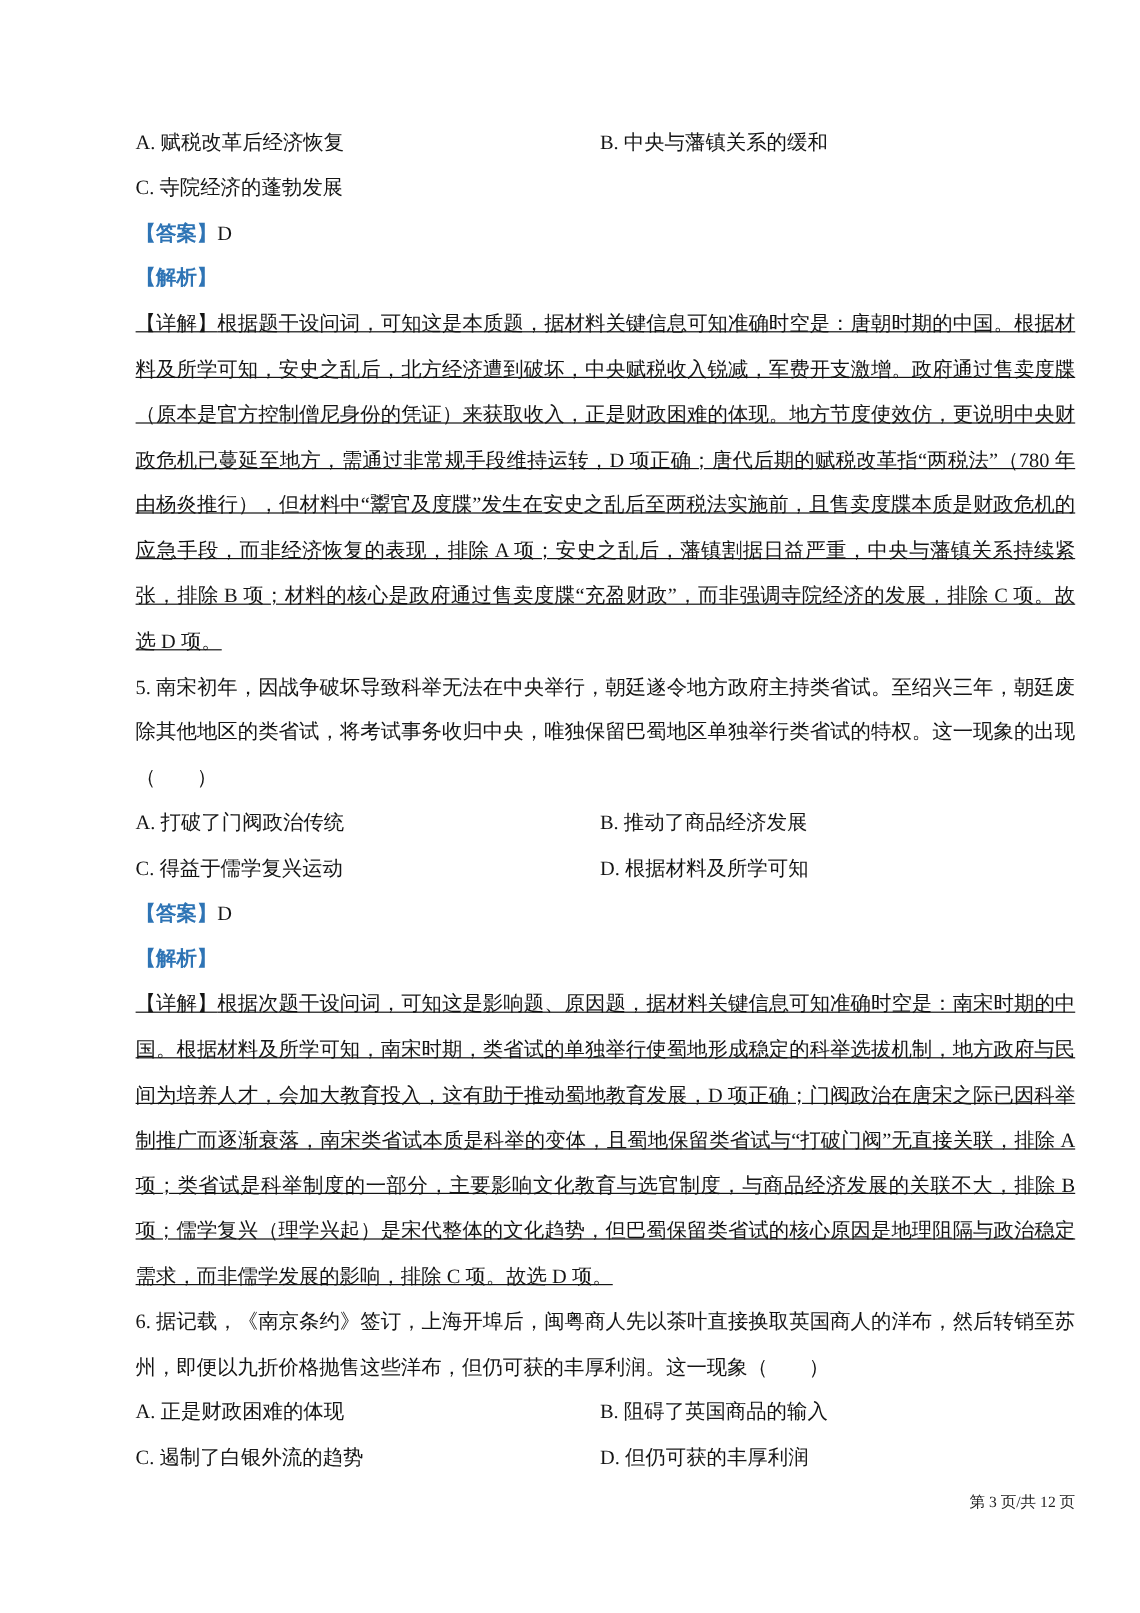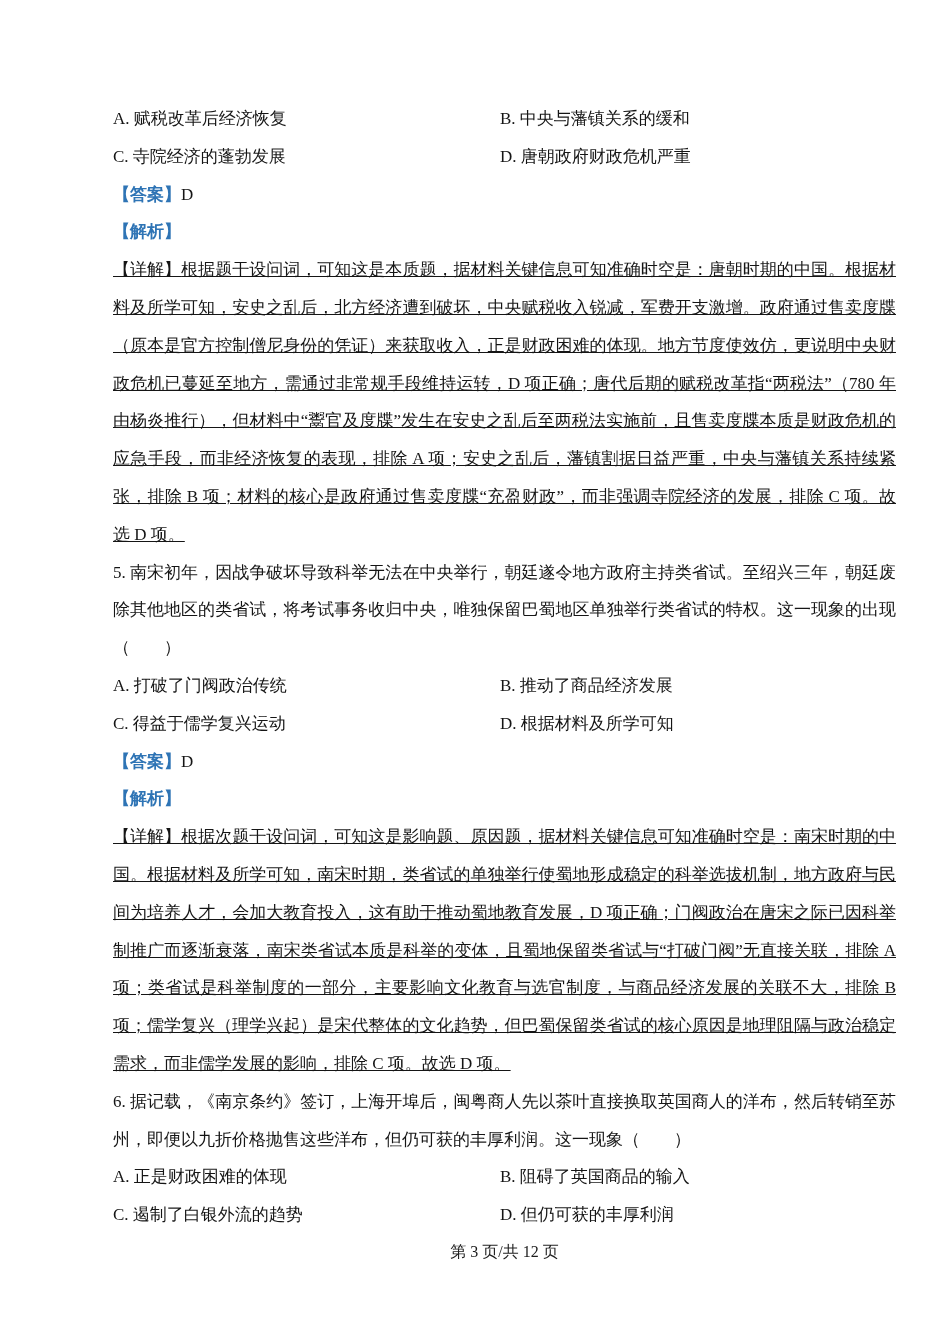--- a/index.html
+++ b/index.html
@@ -28,40 +28,39 @@
   .opt { white-space: nowrap; }
   .line { margin: 0; }
   .para {
     margin: 0;
     text-align: justify;
     text-decoration: underline;
   }
   .blue { color: var(--label-blue, #2E74B5); font-weight: bold; }
   .stem { margin: 0; text-align: justify; }
   .footer {
-    text-align: center;
-    font-size: 16px;
+    text-align: right;
+    font-size: 13px;
     line-height: 28px;
     margin-top: 4px;
     color: #1c1c1c;
   }
 </style>
 </head>
 <body>
 
 <div class="page">
 
   <section>
     <div class="opt-row">
       <span class="opt">A. 赋税改革后经济恢复</span>
       <span class="opt">B. 中央与藩镇关系的缓和</span>
     </div>
     <div class="opt-row">
       <span class="opt">C. 寺院经济的蓬勃发展</span>
-      <span class="opt">D. 唐朝政府财政危机严重</span>
     </div>
     <div class="line">
       <span class="blue">【答案】</span><span>D</span>
     </div>
     <div class="line">
       <span class="blue">【解析】</span>
     </div>
     <p class="para">
       <span>【详解】</span><span>根据题干设问词，可知这是本质题，据材料关键信息可知准确时空是：唐朝时期的中国。根据材料及所学可知，安史之乱后，北方经济遭到破坏，中央赋税收入锐减，军费开支激增。政府通过售卖度牒（原本是官方控制僧尼身份的凭证）来获取收入，正是财政困难的体现。地方节度使效仿，更说明中央财政危机已蔓延至地方，需通过非常规手段维持运转，D 项正确；唐代后期的赋税改革指“两税法”（780 年由杨炎推行），但材料中“鬻官及度牒”发生在安史之乱后至两税法实施前，且售卖度牒本质是财政危机的应急手段，而非经济恢复的表现，排除 A 项；安史之乱后，藩镇割据日益严重，中央与藩镇关系持续紧张，排除 B 项；材料的核心是政府通过售卖度牒“充盈财政”，而非强调寺院经济的发展，排除 C 项。故选 D 项。</span>
     </p>

